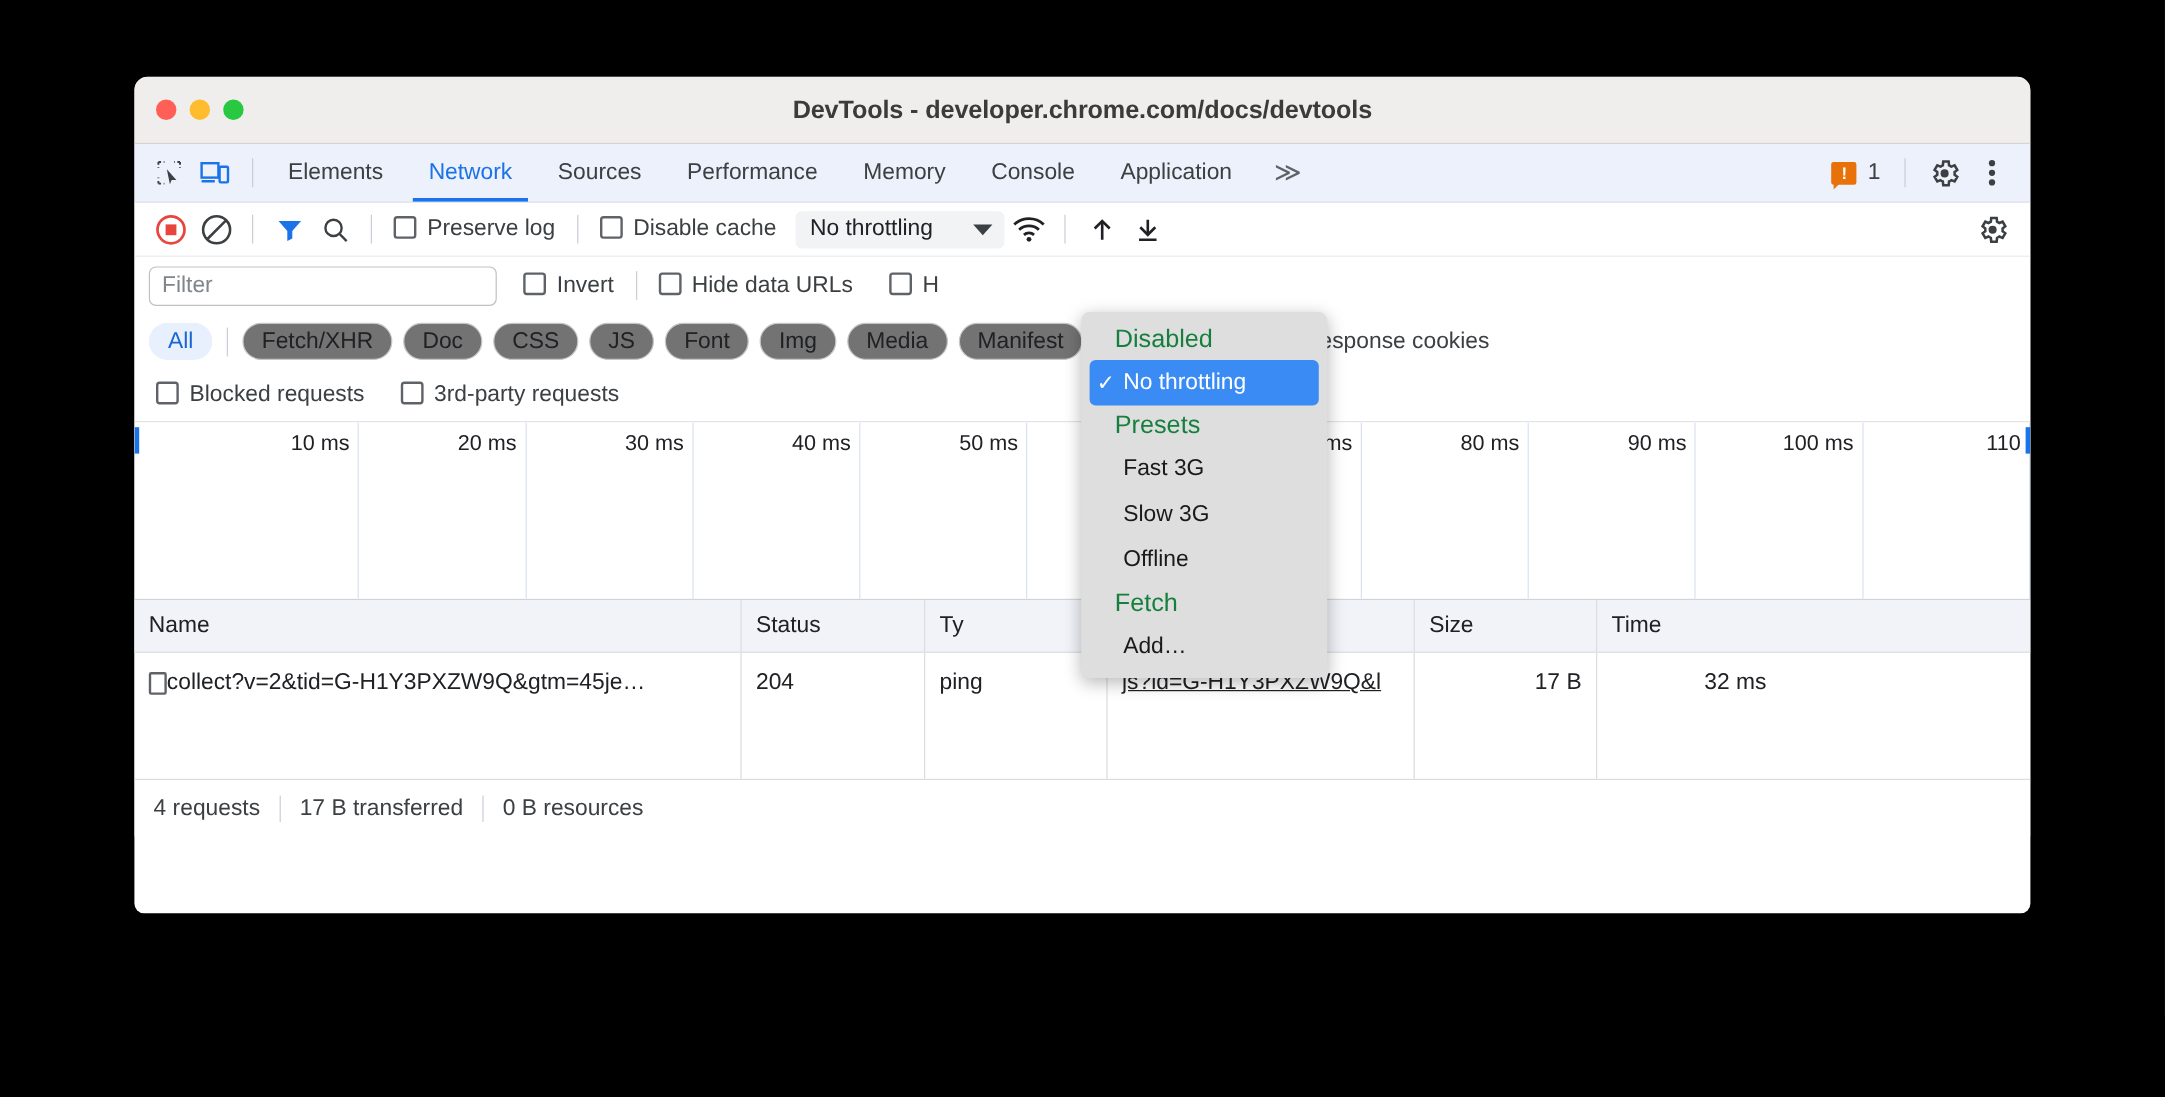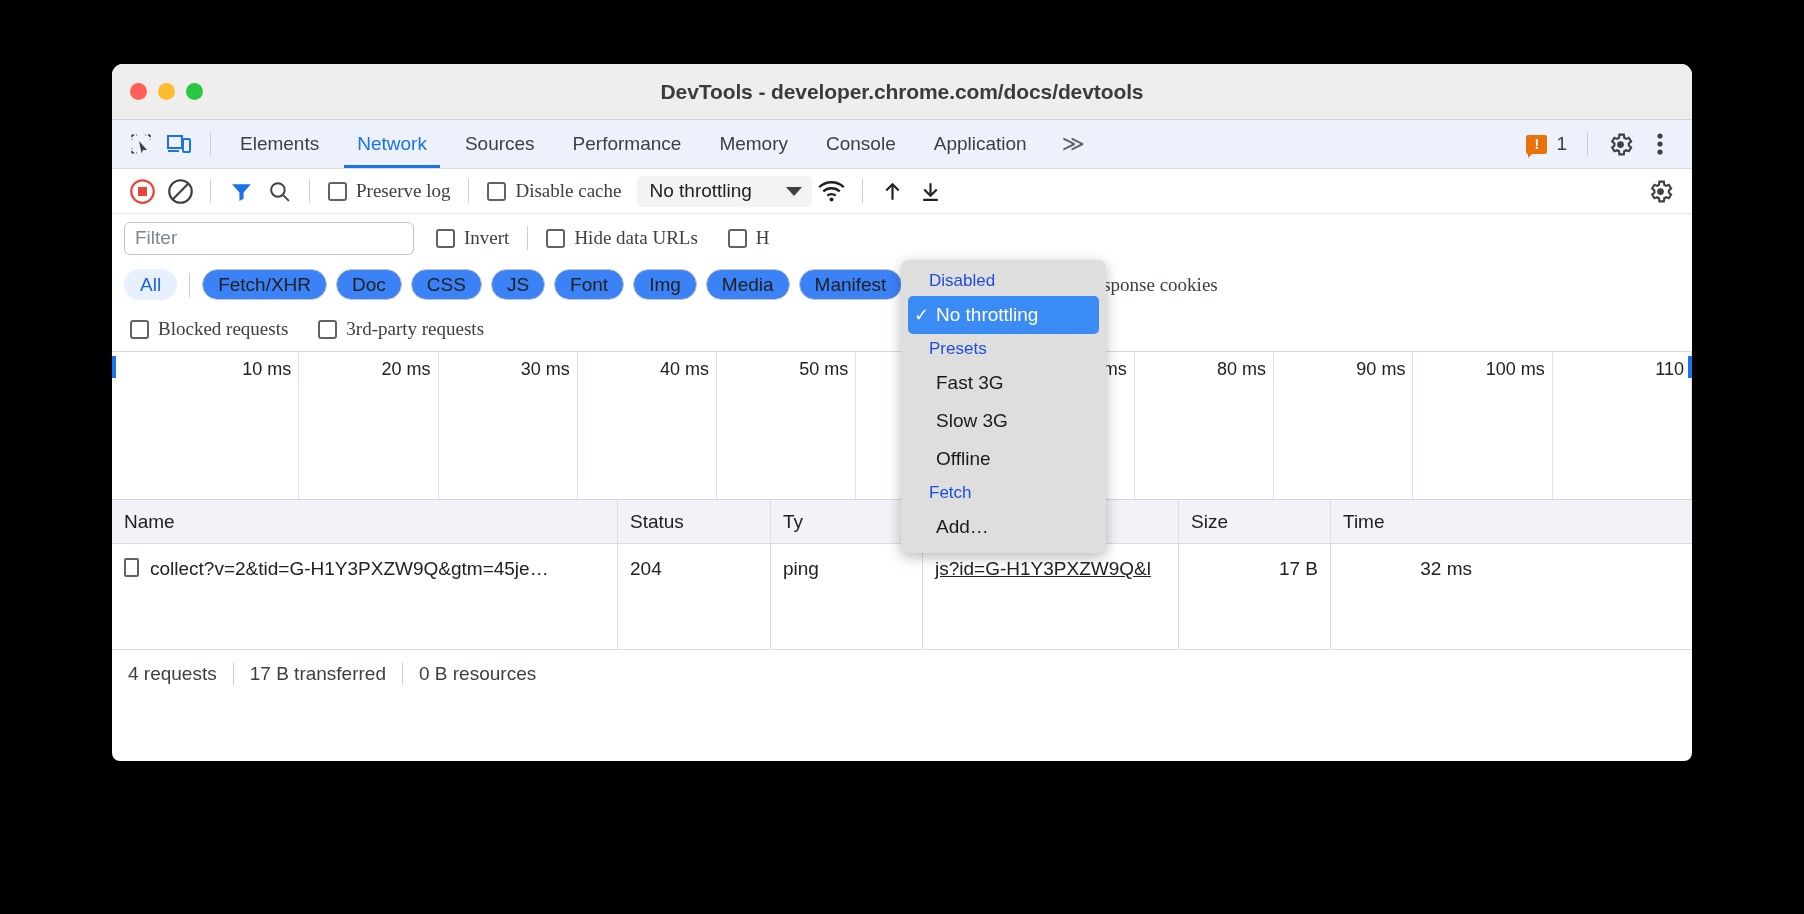--- a/index.html
+++ b/index.html
@@ -119,21 +119,21 @@
     display: flex; align-items: center;
     padding-left: 12px;
     border-bottom: 1px solid #e8eaed;
     position: relative;
     gap: 2px;
   }
   .tool-ico {
     width: 36px; height: 36px;
     display: flex; align-items: center; justify-content: center;
   }
-  .cbitem { display: flex; align-items: center; gap: 9px; padding: 0 6px; white-space: nowrap; font-family: Liberation Serif, serif; }
+  .cbitem { display: flex; gap: 9px; padding: 0 6px; white-space: nowrap; }
   .cbox {
     width: 19px; height: 19px;
     border: 2px solid #5f6368;
     border-radius: 3px;
     background: #fff;
     flex: none;
   }
   .cblabel { font-size: 19px; color: #3c4043; }
   .throttle-select {
     height: 31px;
@@ -183,21 +183,21 @@
     background: #fff;
   }
   .chip {
     height: 31px;
     border: 1px solid #c4c7c5;
     border-radius: 16px;
     display: flex; align-items: center;
     padding: 0 15px;
     font-size: 19px;
     color: #202124;
-    background: #3b82f6;
+    background: #737373;
     white-space: nowrap;
   }
   .chip.active {
     background: #e8f0fe;
     color: #1967d2;
     border-color: transparent;
   }
   .chipsep { width: 1px; height: 24px; background: #c9cdd4; margin: 0 3px; }
 
   
@@ -264,21 +264,21 @@
     font-size: 19px;
     color: #202124;
     padding: 14px 12px 0 12px;
     border-right: 1px solid #dadce0;
     height: 100%;
     display: flex; align-items: flex-start;
     overflow: hidden;
     white-space: nowrap;
   }
   .td.right { justify-content: flex-end; }
-  .namecell { display: flex; align-items: flex-start; gap: 11px; }
+  .namecell { display: flex; align-items: center; }
   .doc-ico {
     width: 15px; height: 19px;
     border: 2px solid #5f6368;
     border-radius: 2px;
     flex: none;
   }
   .initiator-link {
     color: #202124;
     text-decoration: underline;
   }
@@ -306,22 +306,22 @@
     position: absolute;
     left: 789px; top: 196px;
     width: 205px;
     background: #dedede;
     border-radius: 7px;
     box-shadow: 0 4px 14px rgba(0,0,0,0.28);
     padding: 6px 0 7px 0;
     z-index: 50;
   }
   .menu-group {
-    font-size: 17px;
-    color: #1d4ed8;
+    font-size: 21px;
+    color: #15803d;
     padding: 5px 0 5px 28px;
   }
   .menu-item {
     font-size: 19px;
     color: #1a1a1a;
     height: 38px;
     display: flex; align-items: center;
     padding-left: 28px;
     margin: 0 7px;
     border-radius: 5px;

